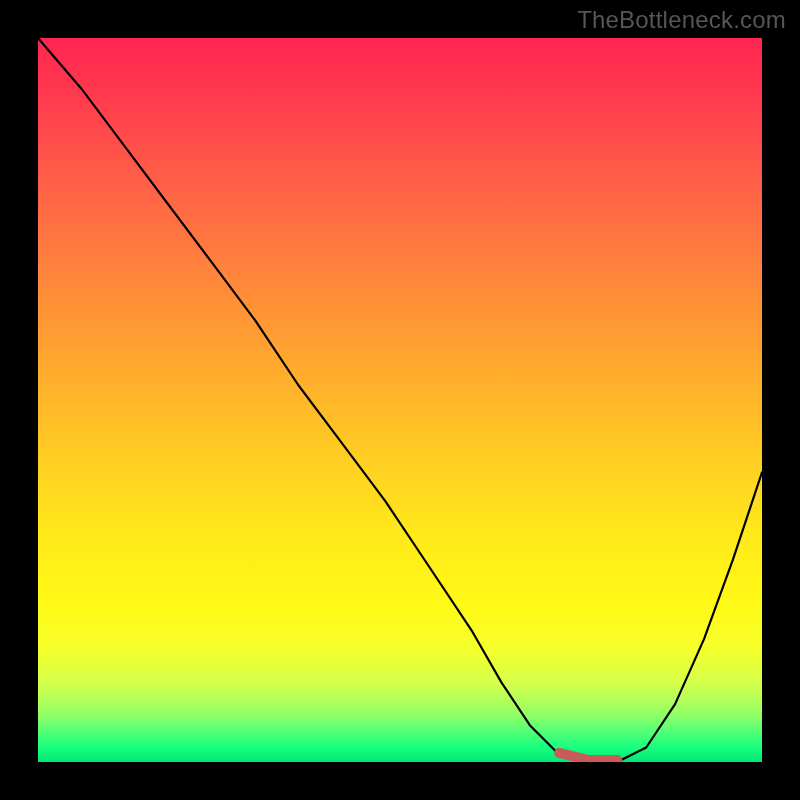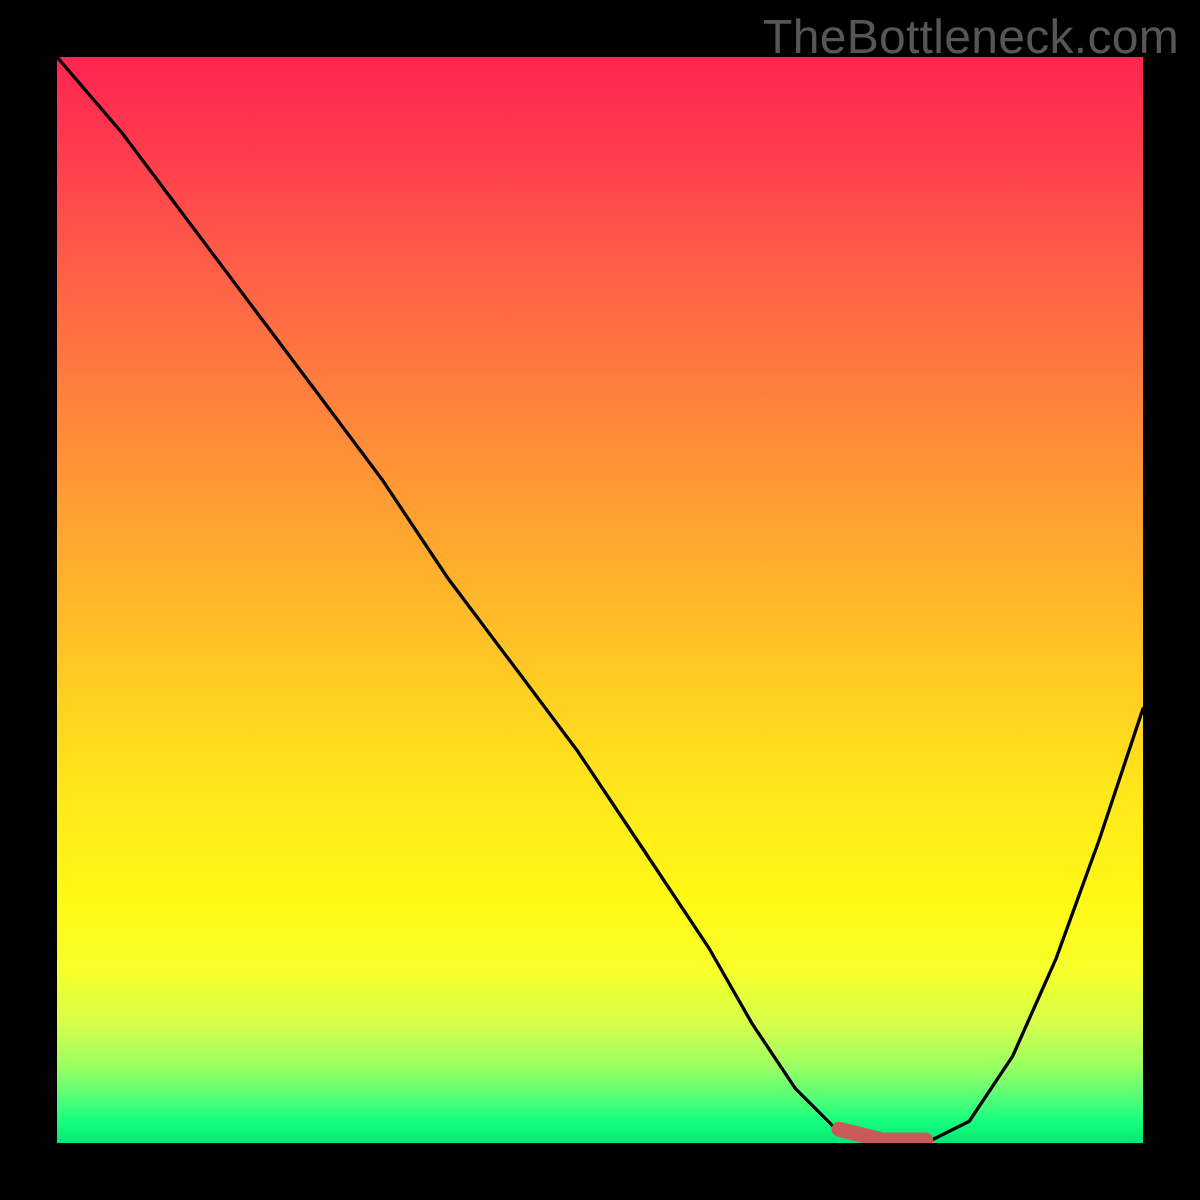--- a/index.html
+++ b/index.html
@@ -8,21 +8,21 @@
     position: relative;
     width: 800px;
     height: 800px;
     background: #000;
   }
   .watermark {
     position: absolute;
     top: 6px;
     right: 14px;
     font-family: Arial, Helvetica, sans-serif;
-    font-size: 32px;
+    font-size: 24px;
     color: #565656;
     font-weight: 400;
     letter-spacing: 0.2px;
     z-index: 5;
   }
   .plot-area {
     position: absolute;
     left: 38px;
     top: 38px;
     width: 724px;

